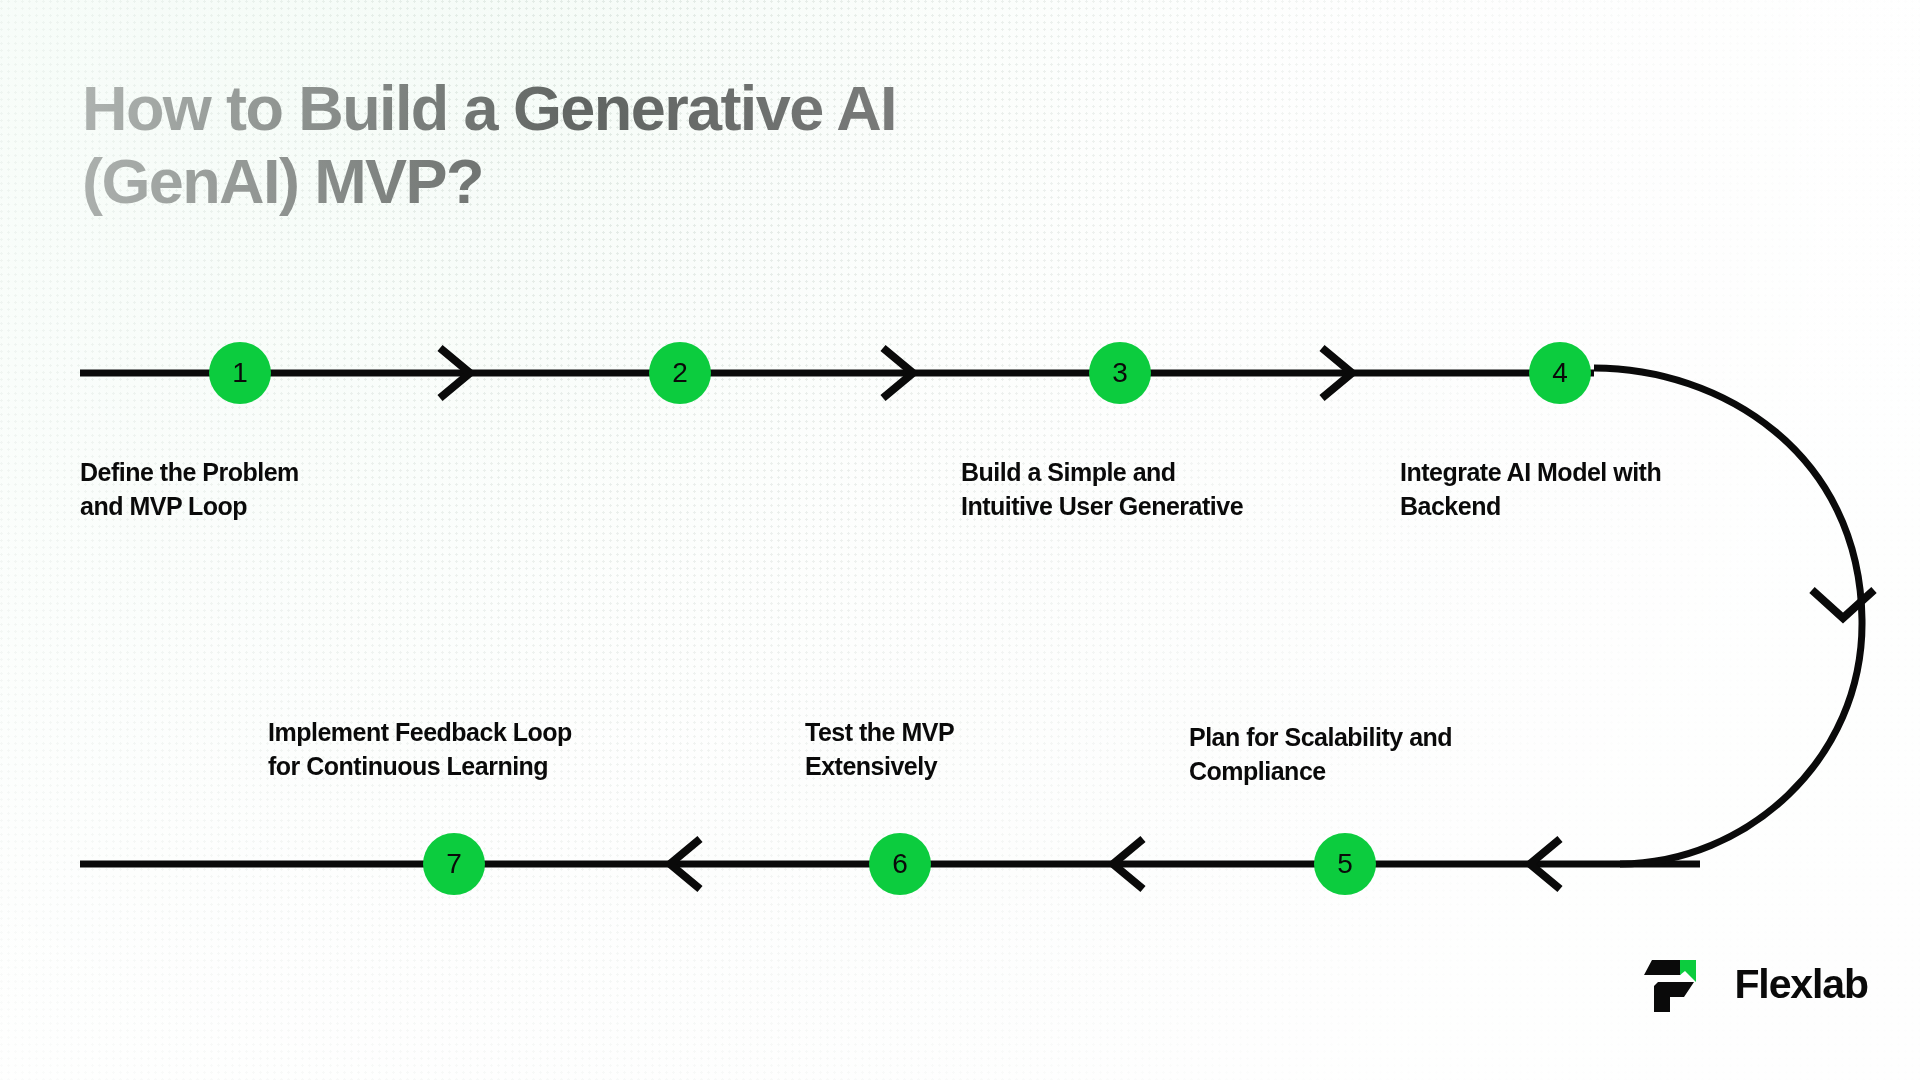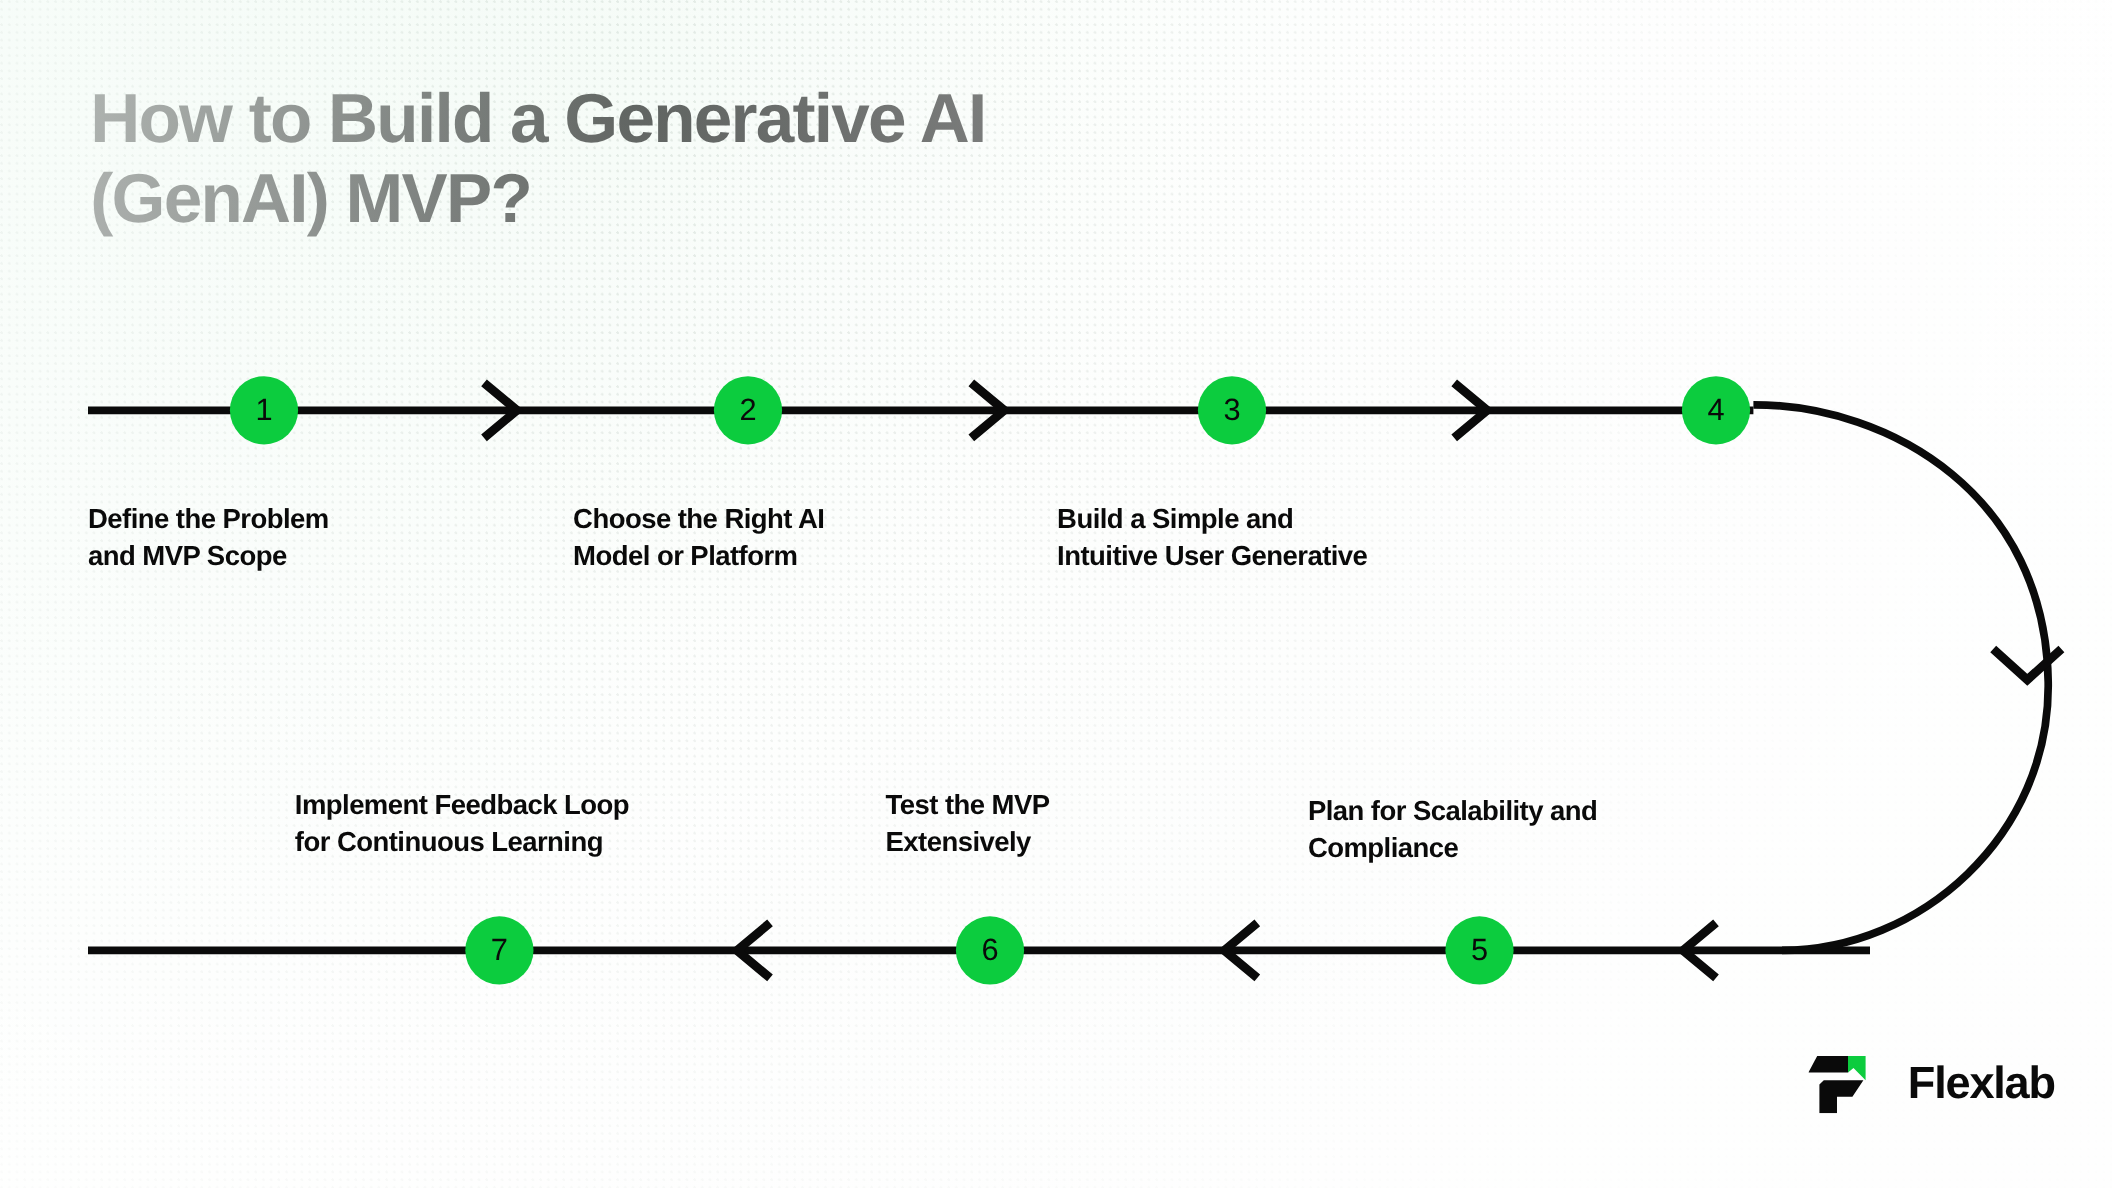--- a/index.html
+++ b/index.html
@@ -145,25 +145,25 @@
   <div class="node" style="left:209px; top:342px;">1</div>
   <div class="node" style="left:649px; top:342px;">2</div>
   <div class="node" style="left:1089px; top:342px;">3</div>
   <div class="node" style="left:1529px; top:342px;">4</div>
 
   <div class="node" style="left:1314px; top:833px;">5</div>
   <div class="node" style="left:869px; top:833px;">6</div>
   <div class="node" style="left:423px; top:833px;">7</div>
 
   <div class="step-label" style="left:80px; top:456px; width:400px;">Define the Problem
-and MVP Scope</div>
-  <div class="step-label" style="left:521px; top:456px; width:400px;">Choose the Right AI
-Model or Platform</div>
+and MVP Loop</div>
   <div class="step-label" style="left:961px; top:456px; width:400px;">Build a Simple and
 Intuitive User Generative</div>
+  <div class="step-label" style="left:1400px; top:456px; width:400px;">Integrate AI Model with
+Backend</div>
 
   <div class="step-label" style="left:1189px; top:721px; width:400px;">Plan for Scalability and
 Compliance</div>
   <div class="step-label" style="left:268px; top:716px; width:430px;">Implement Feedback Loop
 for Continuous Learning</div>
   <div class="step-label" style="left:805px; top:716px; width:350px;">Test the MVP
 Extensively</div>
 
   <div id="logo">
     <svg id="logo-mark" viewBox="0 0 58 56">

